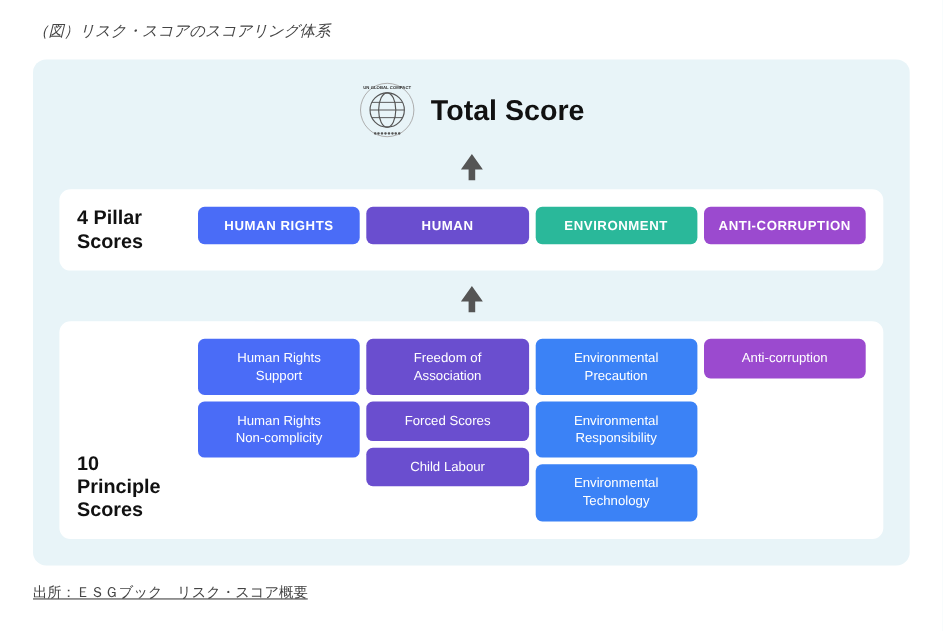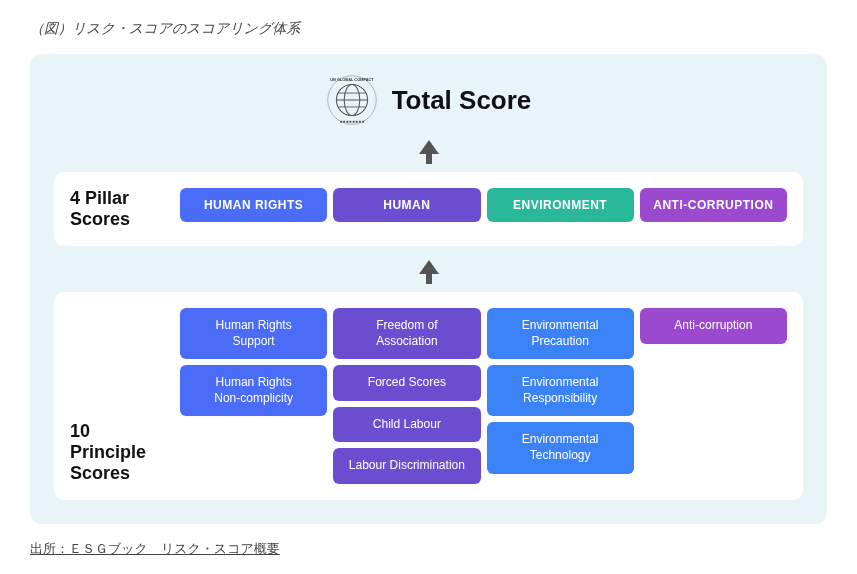--- a/index.html
+++ b/index.html
@@ -187,21 +187,20 @@
 
       <div class="principle-col">
         <div class="principle-box p-human">Human Rights<br>Support</div>
         <div class="principle-box p-human">Human Rights<br>Non-complicity</div>
       </div>
 
       <div class="principle-col">
         <div class="principle-box p-labour">Freedom of<br>Association</div>
         <div class="principle-box p-labour">Forced Scores</div>
         <div class="principle-box p-labour">Child Labour</div>
-        <div class="principle-box p-labour">Labour Discrimination</div>
       </div>
 
       <div class="principle-col">
         <div class="principle-box p-env">Environmental<br>Precaution</div>
         <div class="principle-box p-env">Environmental<br>Responsibility</div>
         <div class="principle-box p-env">Environmental<br>Technology</div>
       </div>
 
       <div class="principle-col">
         <div class="principle-box p-anti">Anti-corruption</div>

